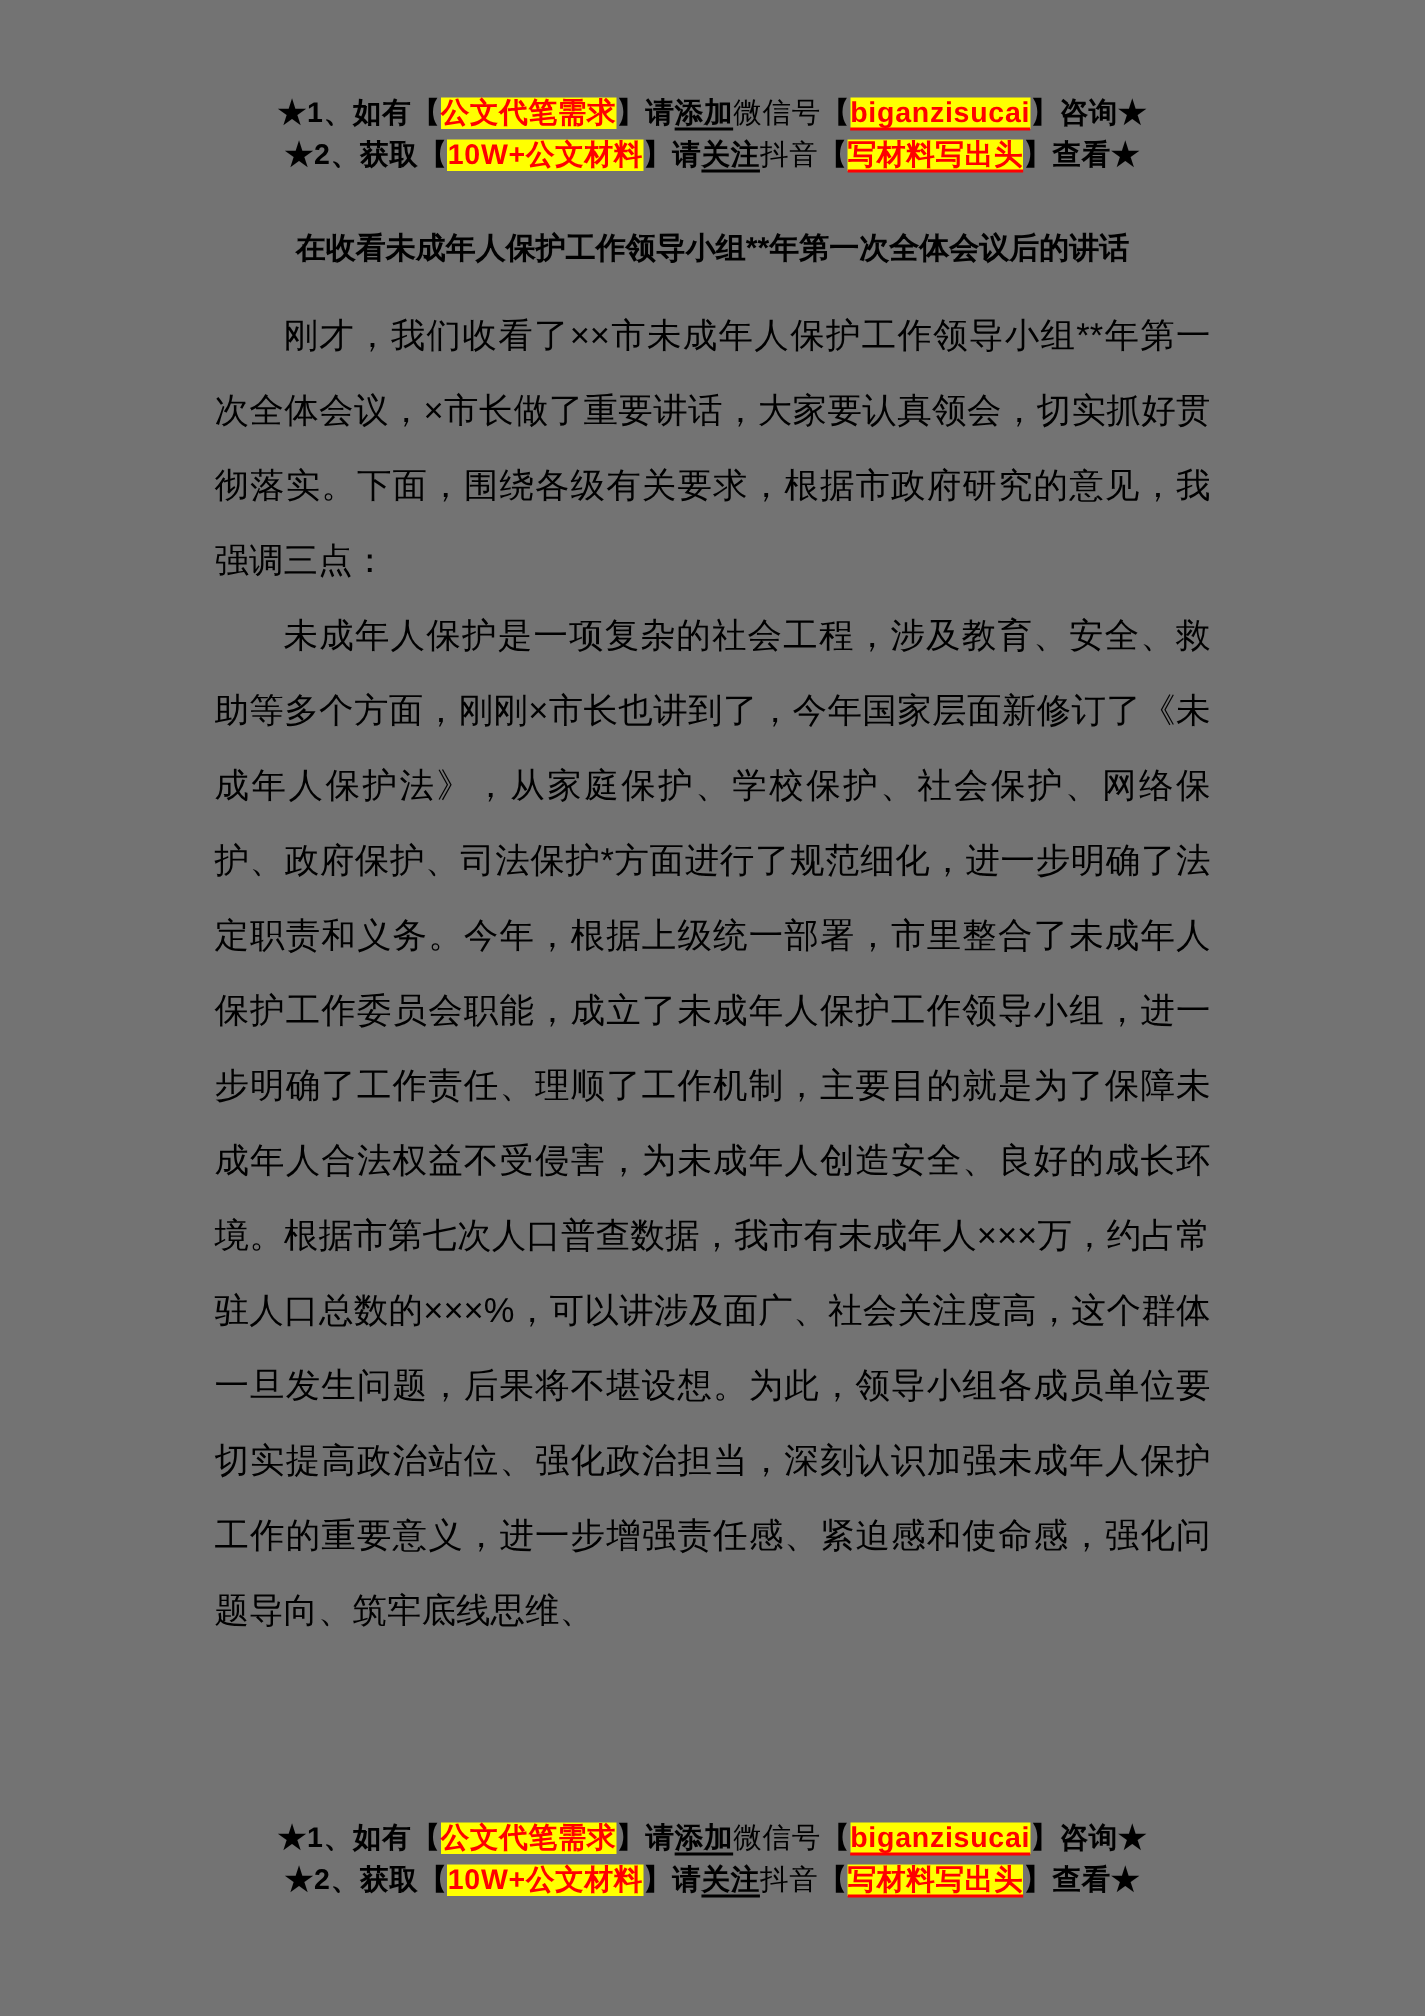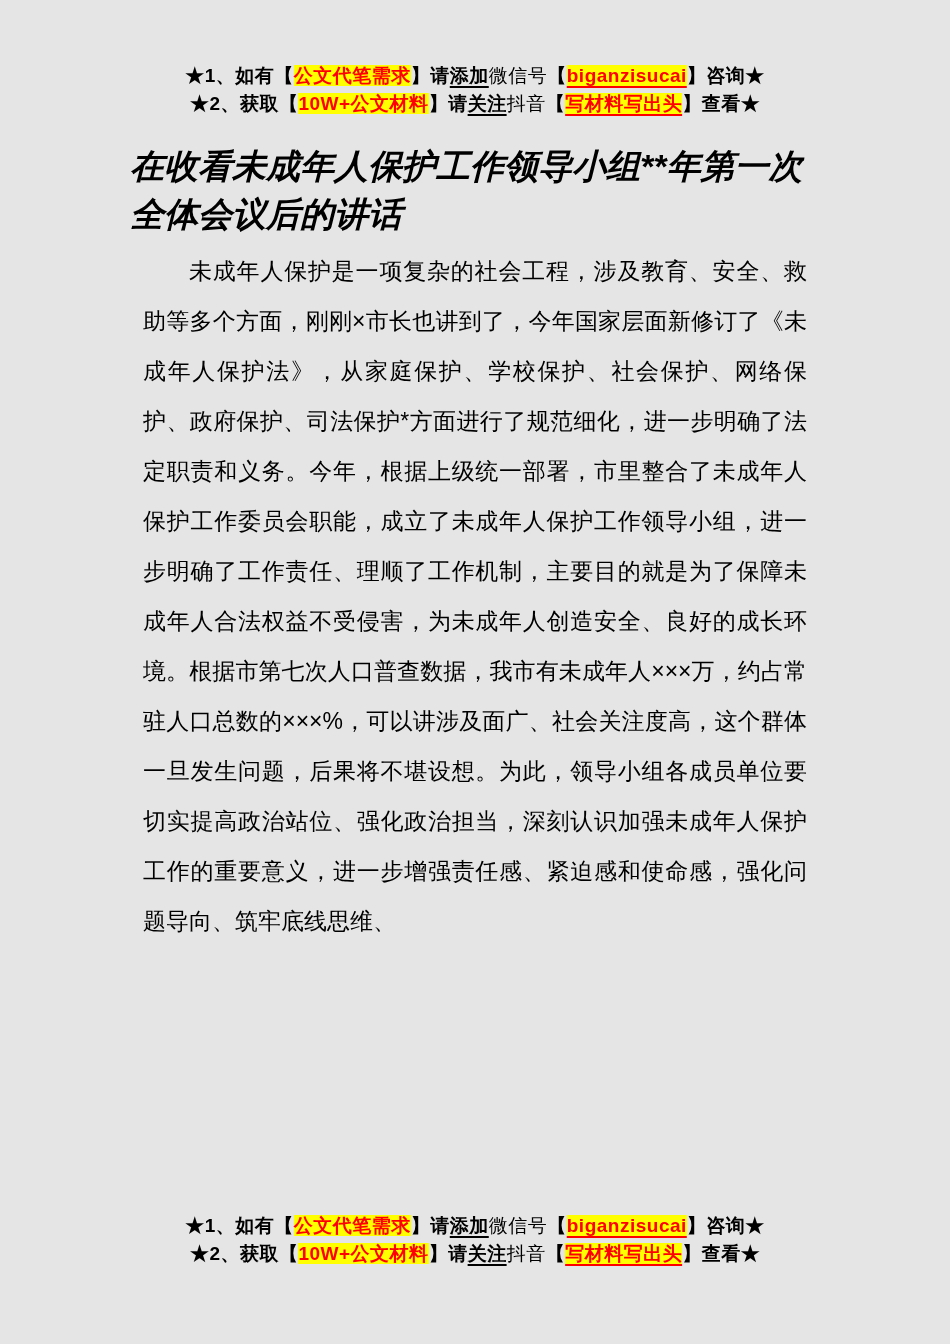--- a/index.html
+++ b/index.html
@@ -1,21 +1,21 @@
 <!DOCTYPE html>
 <html lang="zh"><head>
 <meta charset="utf-8">
 <style>
   html, body { margin: 0; padding: 0; background: #ffffff; }
   .page {
     position: relative;
     width: 950px;
     height: 1344px;
     margin: 0 auto;
-    background: #e5e5e5;
+    background: #737373;
     color: #000000;
     font-family: "Liberation Sans", sans-serif;
     overflow: hidden;
   }
   
   .promo {
     text-align: center;
     font-size: 19px;
     line-height: 28px;
     font-weight: 700;
@@ -36,24 +36,24 @@
   .underline-red {
     text-decoration: underline;
     text-decoration-color: #ff0000;
     text-decoration-thickness: 2px;
     text-underline-offset: 4px;
   }
   
   .doc-title {
     width: 690px;
     margin: 24px auto 0 auto;
-    font-size: 34px;
+    font-size: 20px;
     font-weight: 700;
     line-height: 48px;
-    font-style: italic;
+    text-align: center;
   }
   
   .body-text {
     padding: 8px 143px 0 143px;
     font-size: 23px;
     line-height: 50px;
     text-align: justify;
   }
   .body-text p {
     margin: 0;
@@ -67,20 +67,21 @@
 <div class="page">
 
   <div class="promo promo-top">
     <div class="promo-line"><span class="seg bold">★1、如有【</span><span class="seg highlight">公文代笔需求</span><span class="seg bold">】请</span><span class="seg bold underline">添加</span><span class="seg regular">微信号</span><span class="seg bold">【</span><span class="seg highlight underline-red">biganzisucai</span><span class="seg bold">】咨询★</span></div>
     <div class="promo-line"><span class="seg bold">★2、获取【</span><span class="seg highlight">10W+公文材料</span><span class="seg bold">】请</span><span class="seg bold underline">关注</span><span class="seg regular">抖音</span><span class="seg bold">【</span><span class="seg highlight underline-red">写材料写出头</span><span class="seg bold">】查看★</span></div>
   </div>
 
   <h1 class="doc-title">在收看未成年人保护工作领导小组**年第一次全体会议后的讲话</h1>
 
   <div class="body-text">
+      <p>刚才，我们收看了××市未成年人保护工作领导小组**年第一次全体会议，×市长做了重要讲话，大家要认真领会，切实抓好贯彻落实。下面，围绕各级有关要求，根据市政府研究的意见，我强调三点：</p>
       <p>未成年人保护是一项复杂的社会工程，涉及教育、安全、救助等多个方面，刚刚×市长也讲到了，今年国家层面新修订了《未成年人保护法》，从家庭保护、学校保护、社会保护、网络保护、政府保护、司法保护*方面进行了规范细化，进一步明确了法定职责和义务。今年，根据上级统一部署，市里整合了未成年人保护工作委员会职能，成立了未成年人保护工作领导小组，进一步明确了工作责任、理顺了工作机制，主要目的就是为了保障未成年人合法权益不受侵害，为未成年人创造安全、良好的成长环境。根据市第七次人口普查数据，我市有未成年人×××万，约占常驻人口总数的×××%，可以讲涉及面广、社会关注度高，这个群体一旦发生问题，后果将不堪设想。为此，领导小组各成员单位要切实提高政治站位、强化政治担当，深刻认识加强未成年人保护工作的重要意义，进一步增强责任感、紧迫感和使命感，强化问题导向、筑牢底线思维、</p>
     </div>
 
   <div class="promo promo-bottom">
     <div class="promo-line"><span class="seg bold">★1、如有【</span><span class="seg highlight">公文代笔需求</span><span class="seg bold">】请</span><span class="seg bold underline">添加</span><span class="seg regular">微信号</span><span class="seg bold">【</span><span class="seg highlight underline-red">biganzisucai</span><span class="seg bold">】咨询★</span></div>
     <div class="promo-line"><span class="seg bold">★2、获取【</span><span class="seg highlight">10W+公文材料</span><span class="seg bold">】请</span><span class="seg bold underline">关注</span><span class="seg regular">抖音</span><span class="seg bold">【</span><span class="seg highlight underline-red">写材料写出头</span><span class="seg bold">】查看★</span></div>
   </div>
 
 </div>
 

